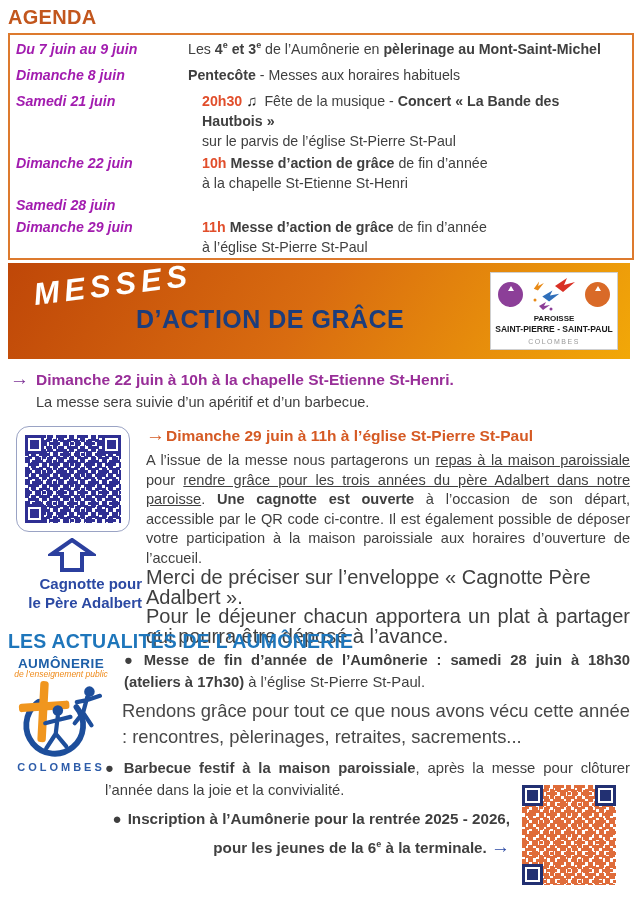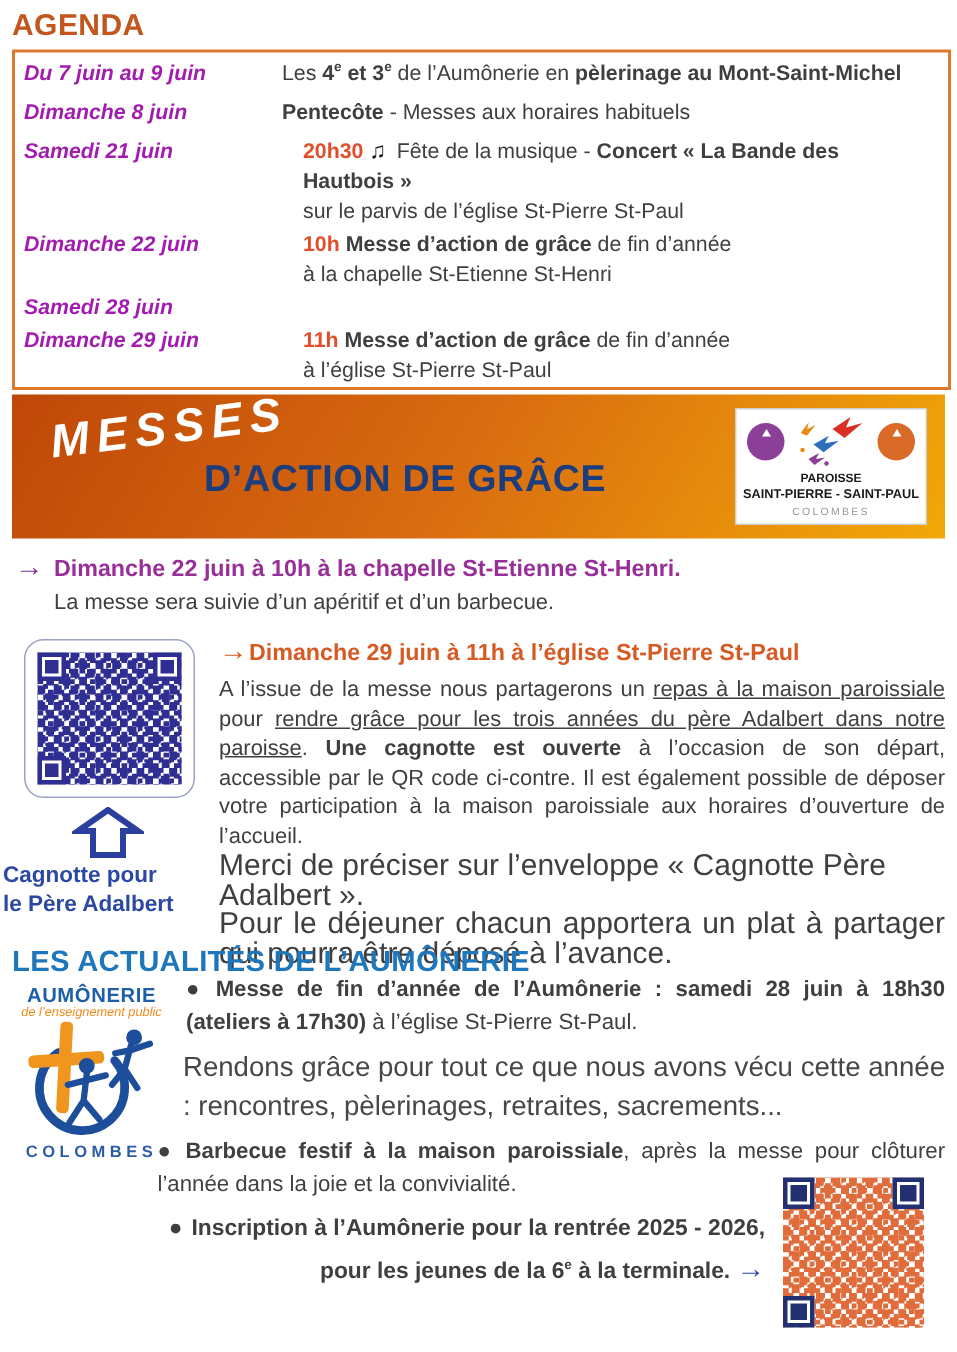--- a/index.html
+++ b/index.html
@@ -54,21 +54,21 @@
           background-image:
             conic-gradient(var(--qc) 25%,transparent 25% 50%,var(--qc) 50% 75%,transparent 75%),
             conic-gradient(transparent 25%,var(--qc) 25% 50%,transparent 50% 75%,var(--qc) 75%);
           background-size:7px 7px,11px 11px;}
   .qr-blue{--qc:#2f2f93;}
   .finder{position:absolute;width:13px;height:13px;border:3px solid var(--qf);background:#fff;}
   .finder::after{content:"";position:absolute;inset:2px;background:var(--qf);}
   .f-tl{top:0;left:0;} .f-tr{top:0;right:0;} .f-bl{bottom:0;left:0;}
   .qr-blue .finder{--qf:#2f2f93;}
   .up-arrow{position:absolute;left:48px;top:538px;}
-  .cagnotte-cap{position:absolute;left:2px;top:574px;width:140px;text-align:left;color:#2b49a3;
+  .cagnotte-cap{position:absolute;left:2px;top:574px;width:140px;text-align:right;color:#2b49a3;
                 font-weight:bold;font-size:15px;line-height:19px;}
 
   
   .event29{position:absolute;left:146px;top:424px;width:484px;}
   .arr29{color:#d55a24;width:20px;}
   .h29{color:#d55a24;}
   .e29body{margin-top:5px;font-size:14.6px;line-height:19.5px;text-align:justify;color:#3f3f3f;}
   .u{text-decoration:underline;}
   .pline{font-size:20px;line-height:19.5px;color:#3f3f3f;}
   .pjust{text-align:justify;}

